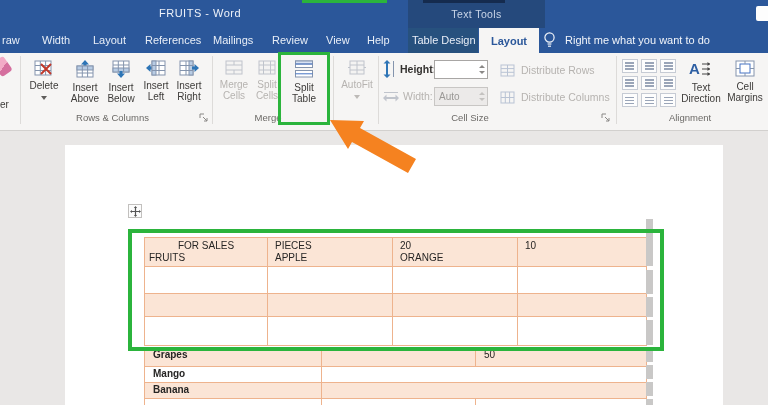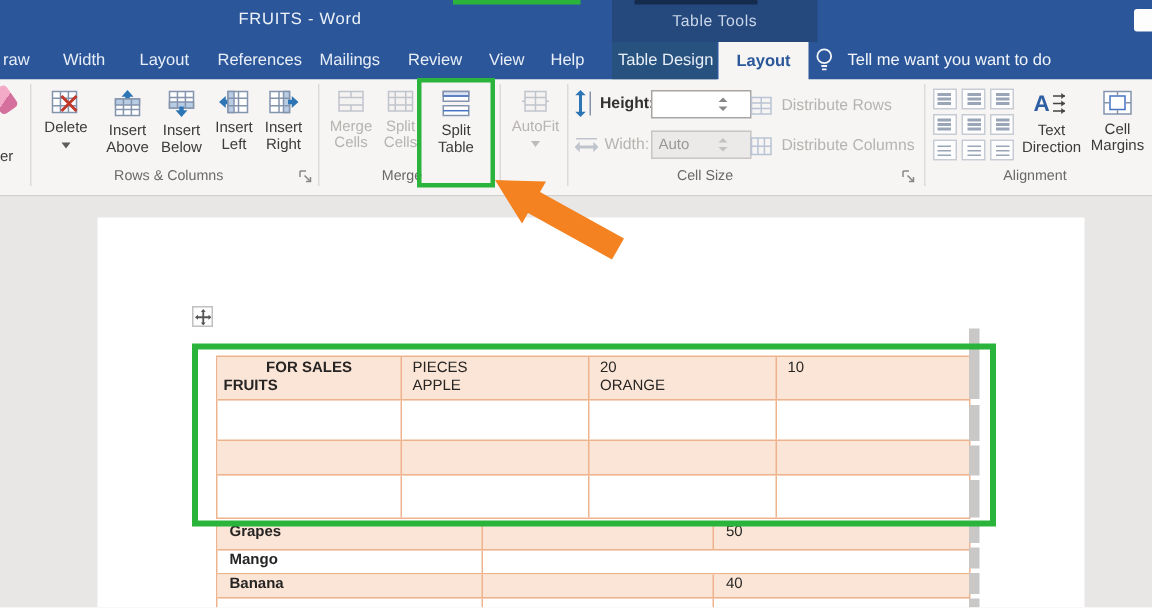--- a/index.html
+++ b/index.html
@@ -28,21 +28,21 @@
   .ribbon{position:absolute;left:0;top:53px;width:768px;height:78px;background:#f6f5f4;border-bottom:1px solid #d2d0ce;}
   .btn{position:absolute;top:4px;height:62px;text-align:center;font-size:10px;line-height:11px;color:#3d3b39;}
   .btn .ic{display:block;margin:3px auto 4px;}
   .dis{color:#b6b3b0;}
   .grp-label{position:absolute;top:59px;font-size:9.5px;color:#6b6966;text-align:center;white-space:nowrap;}
   .vsep{position:absolute;top:3px;height:68px;width:1px;background:#ddiace;background:#dddbd9;}
   .chev{display:inline-block;width:0;height:0;border-left:3.5px solid transparent;border-right:3.5px solid transparent;border-top:4px solid #5f5d5b;}
   .chev.g{border-top-color:#bdbab7;}
   .launcher{position:absolute;top:60px;width:10px;height:10px;}
   .smallrow{position:absolute;height:20px;display:flex;align-items:center;font-size:10.5px;color:#33312f;}
-  .inputbox{width:67px;height:19px;border:1px solid #a8a6a4;background:#fff;font-size:10px;padding:1px 12px 1px 4px;
+  .inputbox{width:54px;height:19px;border:1px solid #a8a6a4;background:#fff;font-size:10px;padding:1px 12px 1px 4px;
             font-family:"Liberation Sans",sans-serif;color:#333;}
   .inputbox.g{background:#eceae9;border-color:#c8c6c4;color:#9a9896;}
   .spin{position:absolute;width:11px;height:19px;display:flex;flex-direction:column;align-items:center;justify-content:center;gap:3px;}
   .spin i{width:0;height:0;border-left:3px solid transparent;border-right:3px solid transparent;}
   .spin .up{border-bottom:3.5px solid #8a8886;}
   .spin .dn{border-top:3.5px solid #8a8886;}
   .spin.g .up{border-bottom-color:#c4c2c0;} .spin.g .dn{border-top-color:#c4c2c0;}
   .align-grid{position:absolute;left:622px;top:6px;width:56px;height:52px;display:grid;
               grid-template-columns:repeat(3,16px);grid-template-rows:repeat(3,14px);gap:3px;}
   .acell{width:16px;height:14px;background:#fdfdfd;border:1px solid #c6cbd4;display:flex;flex-direction:column;padding:2px;gap:1.5px;}
@@ -65,34 +65,34 @@
                display:flex;align-items:center;justify-content:center;}
   .wtable{position:absolute;left:144px;border:1px solid #eeb38d;font-size:10px;color:#262524;z-index:5;background:#fff;}
   .trow{display:flex;border-bottom:1px solid #eeb38d;}
   .trow:last-child{border-bottom:none;}
   .trow.peach{background:#fbe5d6;}
   .tcell{border-right:1px solid #eeb38d;overflow:hidden;}
   .tcell:last-child{border-right:none;}
   .hline1{display:block;text-align:center;padding-top:2px;}
   .hline2{display:block;text-align:left;padding:1px 0 0 4px;}
   .c2 .hline1,.c3 .hline1,.c4 .hline1{text-align:left;padding-left:7px;}
-  .bold{font-weight:bold;}
+  .bold{font-weight:normal;}
   .fruitcell{padding:1px 0 0 8px;font-weight:bold;}
   .qtycell{padding:1px 0 0 8px;}
   .strip{position:absolute;left:646px;width:7px;background:#c9c8c7;z-index:10;}
 </style>
 </head>
 <body>
 
 <div id="app">
 
   <div class="titlebar">
     <div class="frag-green-top"></div>
     <div class="ctx-block">
-      <span>Table Tools</span>
+      <span>Text Tools</span>
     </div>
     <div class="frag-dark-top"></div>
     <span class="doc-title">FRUITS - Word</span>
     <div class="frag-white-tr"></div>
   </div>
 
   <div class="tabrow">
     <div class="ctx-tab-shade"></div>
     <span class="tab" style="left:2px">raw</span>
     <span class="tab" style="left:42px">Width</span>
@@ -103,21 +103,21 @@
     <span class="tab" style="left:326px">View</span>
     <span class="tab" style="left:367px">Help</span>
     <span class="tab" style="left:412px">Table Design</span>
     <span class="tab sel-box" style="left:479px;width:60px">Layout</span>
     <span class="tellme">
       <svg width="13" height="18" viewBox="0 0 13 18">
         <circle cx="6.5" cy="6.5" r="4.6" fill="none" stroke="#f2f5fa" stroke-width="1.2"></circle>
         <line x1="4.6" y1="13" x2="8.4" y2="13" stroke="#f2f5fa" stroke-width="1.2"></line>
         <line x1="5" y1="15.2" x2="8" y2="15.2" stroke="#f2f5fa" stroke-width="1.2"></line>
       </svg>
-      <span>Tell me want you want to do</span>
+      <span>Right me what you want to do</span>
     </span>
   </div>
 
   <div class="ribbon">
 
     <div class="eraser"></div>
     <span class="er-label">er</span>
     <div class="vsep" style="left:20px"></div>
 
     <div class="btn" style="left:25px;width:38px">
@@ -397,21 +397,20 @@
       <div class="tcell" style="width:154px"></div>
       <div class="tcell qtycell" style="width:170px">50</div>
     </div>
     <div class="trow" style="height:16px">
       <div class="tcell fruitcell" style="width:177px">Mango</div>
       <div class="tcell" style="width:154px"></div>
     </div>
     <div class="trow peach" style="height:16px">
       <div class="tcell fruitcell" style="width:177px">Banana</div>
       <div class="tcell" style="width:154px"></div>
-      <div class="tcell qtycell" style="width:170px">40</div>
     </div>
     <div class="trow" style="height:8px">
       <div class="tcell" style="width:177px"></div>
       <div class="tcell" style="width:154px"></div>
       <div class="tcell" style="width:170px"></div>
     </div>
   </div>
 
   <div>
     <div class="strip" style="top:219px;height:47px"></div>

